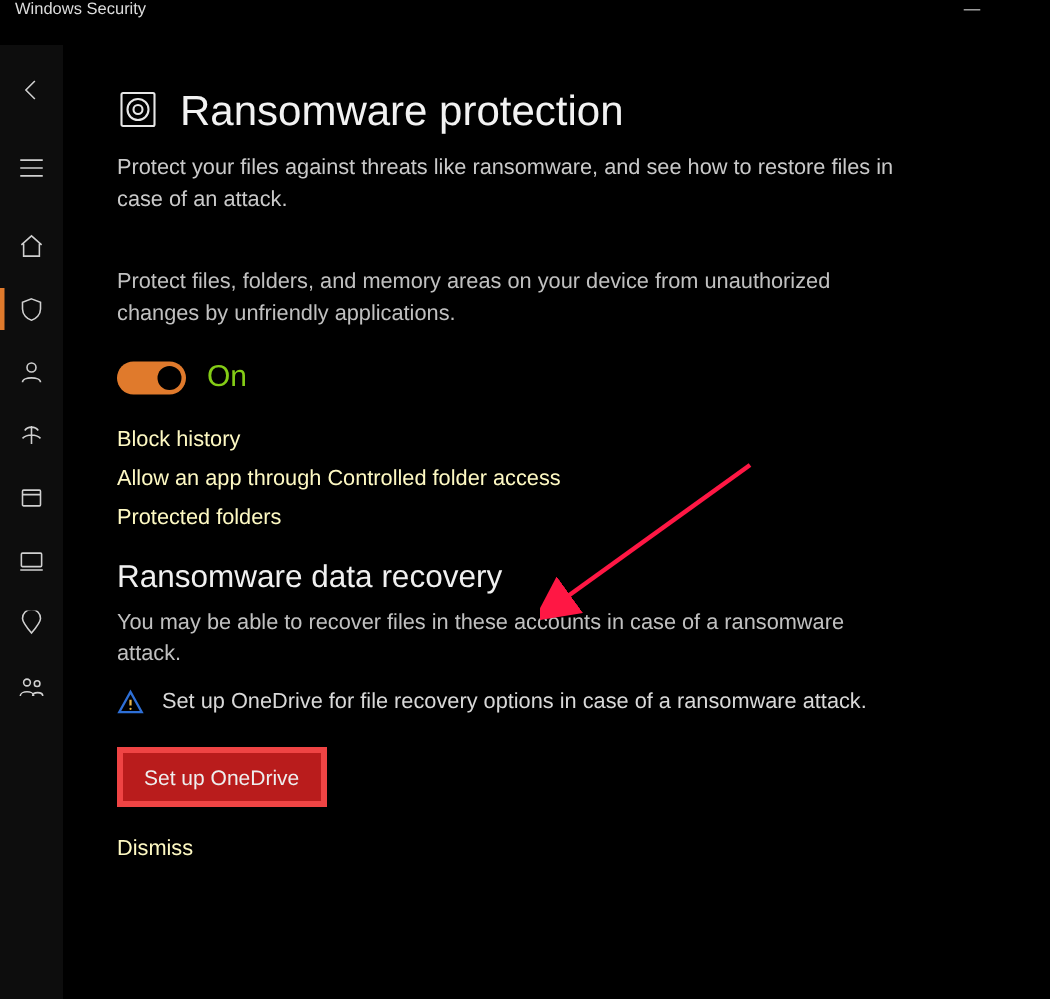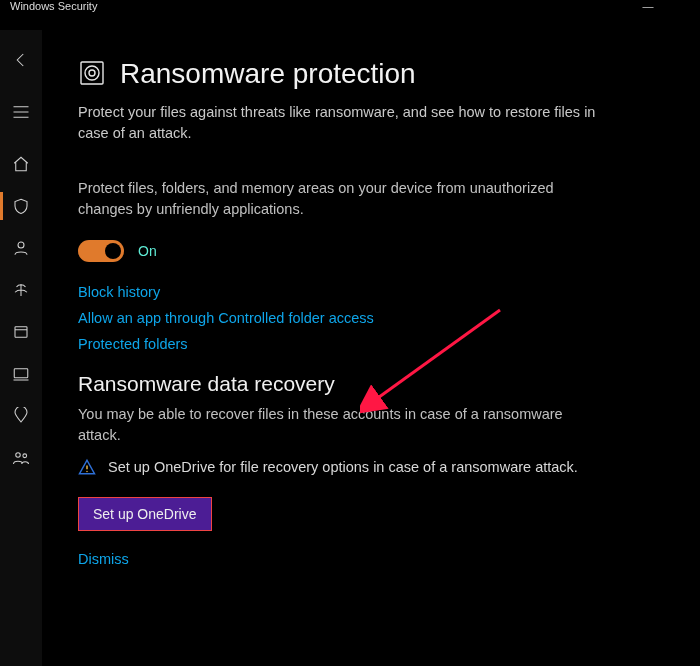--- a/index.html
+++ b/index.html
@@ -58,28 +58,28 @@
   .section-desc { color: #c0c0c0; font-size: 14.5px; line-height: 1.45; max-width: 520px; margin-bottom: 20px;}
   .toggle-row { display: flex; align-items: center; gap: 14px; margin-bottom: 22px;}
   .toggle {
     width: 46px; height: 22px; border-radius: 11px;
     background: #e07a2c; position: relative;
   }
   .toggle .knob {
     position: absolute; right: 3px; top: 3px;
     width: 16px; height: 16px; border-radius: 50%; background: #000;
   }
-  .toggle-label { color: #5eead4; font-size: 14px; }
-  .link { color: #0ea5e9; font-size: 14.5px; margin-bottom: 10px; display: block; }
+  .toggle-label { color: #84cc16; font-size: 20px; }
+  .link { color: #fef9c3; font-size: 14.5px; margin-bottom: 10px; display: block; }
   .sec2 { margin-top: 20px; }
   .info-row { display: flex; gap: 12px; margin: 10px 0 18px 0; max-width: 540px; align-items: center;}
   .info-row svg { width: 18px; height: 18px; flex: 0 0 18px; margin-top: 2px; }
   .info-row .txt { color: #d8d8d8; font-size: 14.5px; line-height: 1.4; }
   .btn {
-    background: #4c1d95; border: 1px solid #ef4444; color: #eee;
+    background: #b91c1c; border: 4px solid #ef4444; color: #eee;
     padding: 8px 14px; font-size: 14px; display: inline-block;
     margin-bottom: 20px;
   }
   .arrow {
     position: absolute;
     left: 360px; top: 290px;
     pointer-events: none;
   }
 </style>
 </head>

